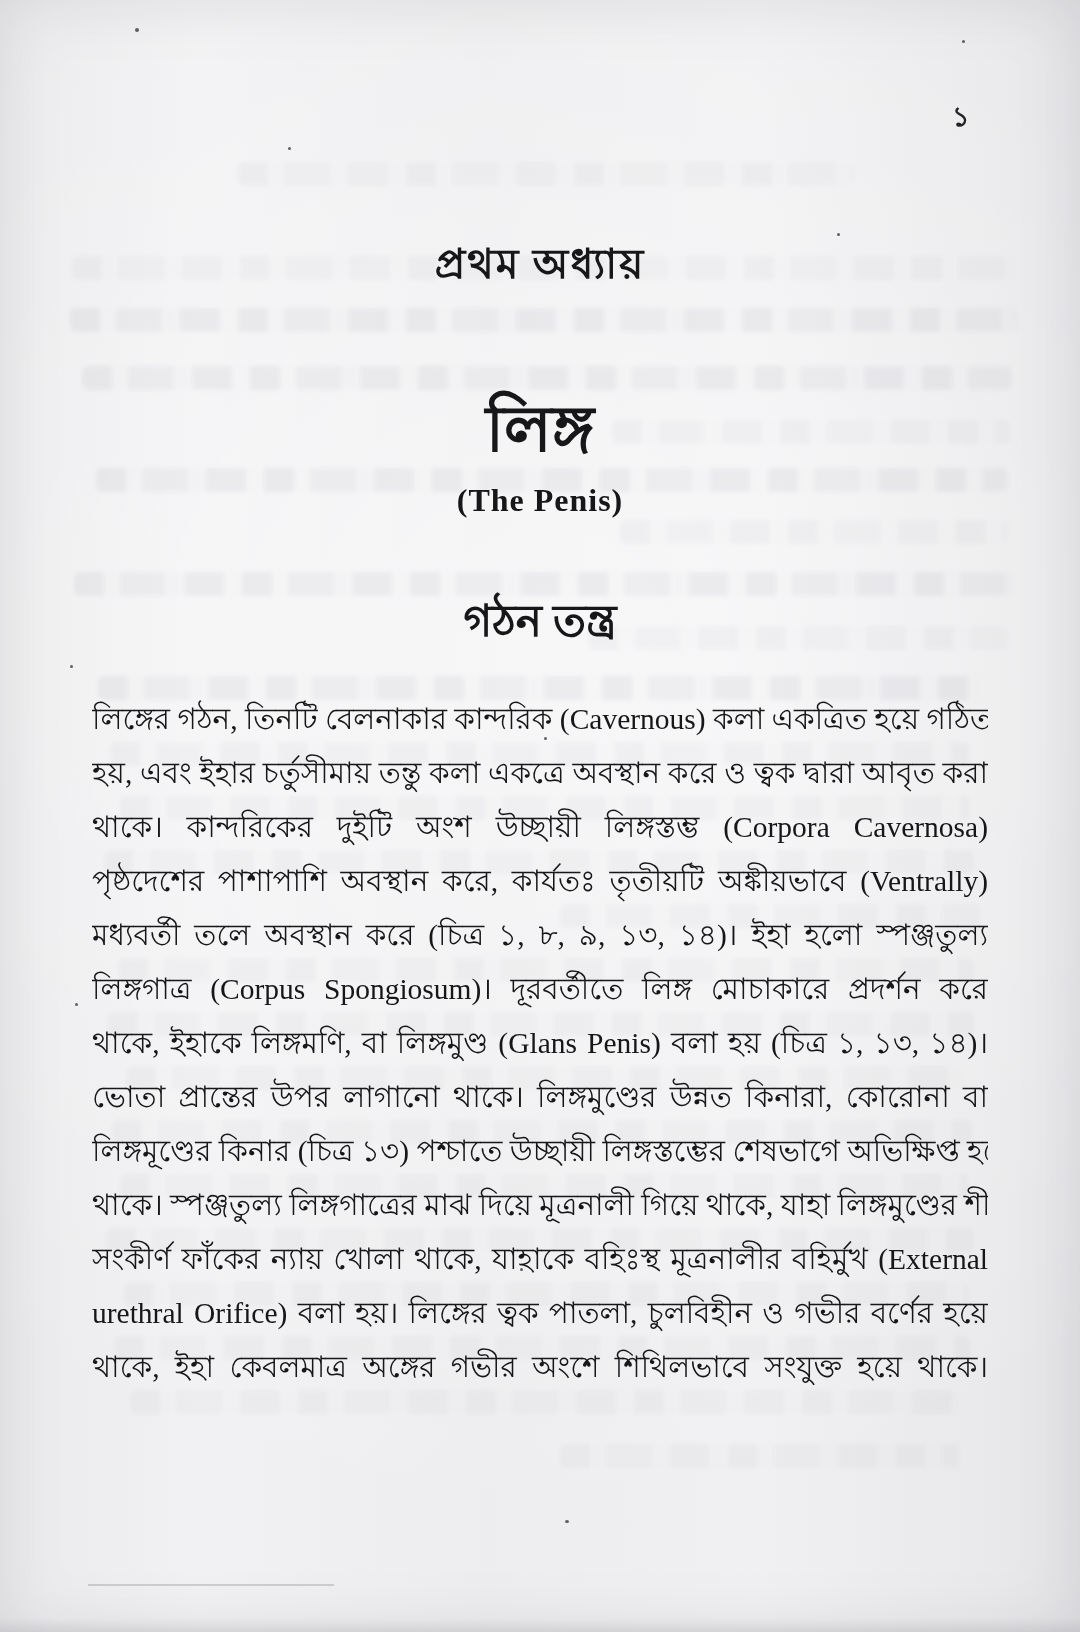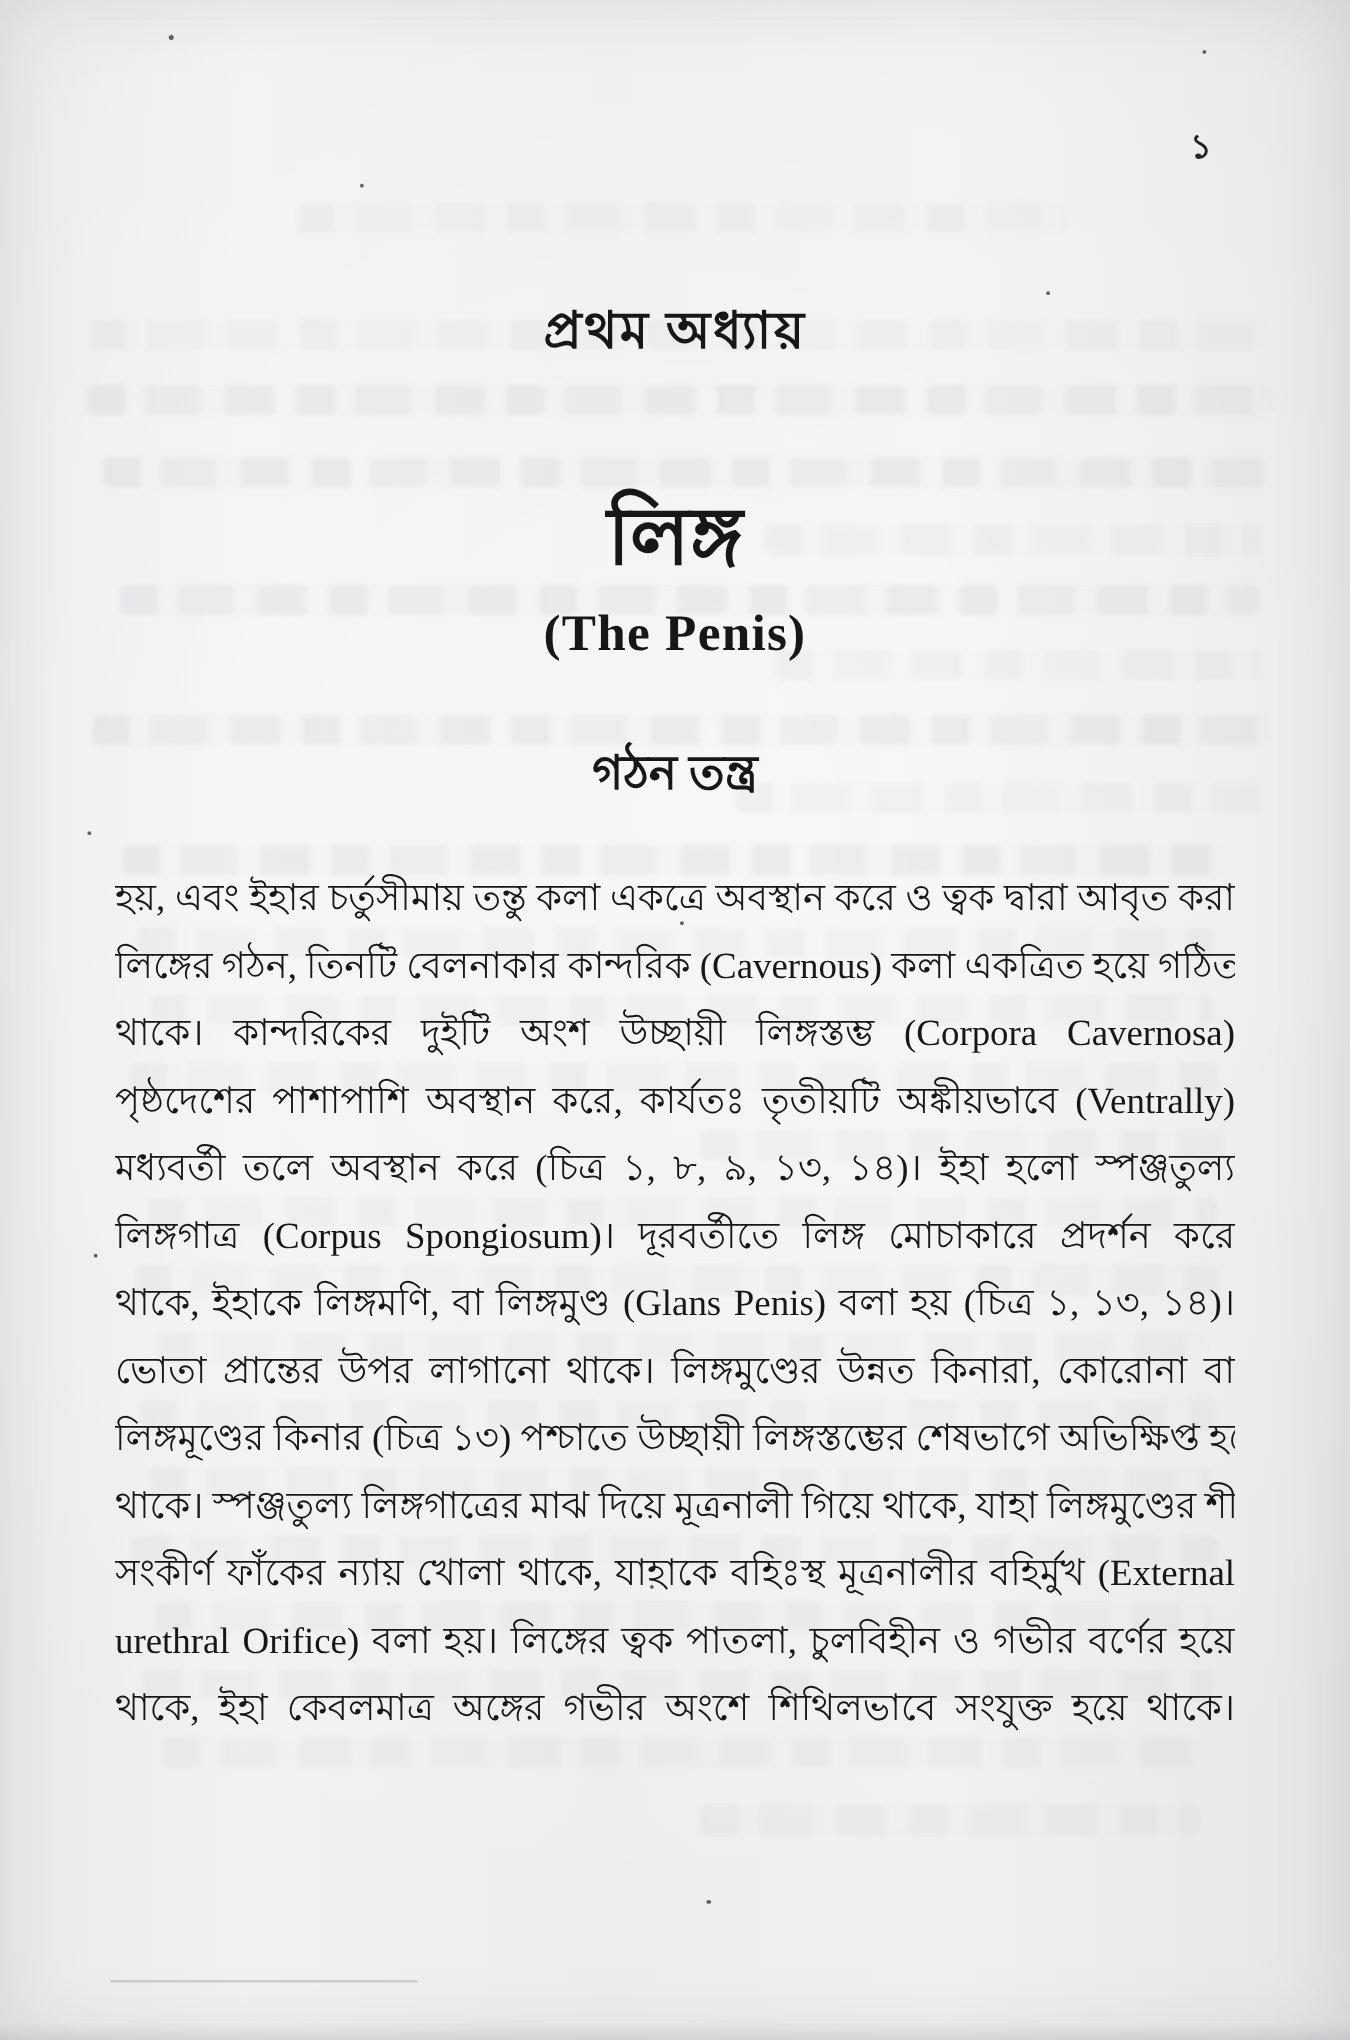--- a/index.html
+++ b/index.html
@@ -53,22 +53,22 @@
   .center-line {
     position: absolute;
     left: 0;
     width: 100%;
     text-align: center;
     font-weight: bold;
     white-space: nowrap;
   }
   .chapter-title   { top: 232px; font-size: 41px; letter-spacing: 2px; }
   .subject-title   { top: 380px; font-size: 64px; }
-  .subject-title-en{ top: 482px; font-size: 41px; letter-spacing: 1px; }
-  .section-title   { top: 588px; font-size: 38px; }
+  .subject-title-en{ top: 482px; font-size: 32px; letter-spacing: 1px; }
+  .section-title   { top: 588px; font-size: 44px; }
 
   .body-block {
     position: absolute;
     top: 692px;
     left: 92px;
     width: 896px;
   }
   .body-line {
     height: 54px;
     line-height: 54px;
@@ -133,22 +133,22 @@
   <div class="ghost light" style="top:1444px; left:560px; width:400px;"></div>
 
   <div class="page-number">১</div>
 
   <div class="center-line chapter-title">প্রথম অধ্যায়</div>
   <div class="center-line subject-title">লিঙ্গ</div>
   <div class="center-line subject-title-en">(The Penis)</div>
   <div class="center-line section-title">গঠন তন্ত্র</div>
 
   <div class="body-block">
+    <div class="body-line">লিঙ্গের গঠন, তিনটি বেলনাকার কান্দরিক (Cavernous) কলা একত্রিত হয়ে গঠিত</div>
     <div class="body-line">হয়, এবং ইহার চর্তুসীমায় তন্তু কলা একত্রে অবস্থান করে ও ত্বক দ্বারা আবৃত করা</div>
-    <div class="body-line">লিঙ্গের গঠন, তিনটি বেলনাকার কান্দরিক (Cavernous) কলা একত্রিত হয়ে গঠিত</div>
     <div class="body-line">থাকে। কান্দরিকের দুইটি অংশ উচ্ছায়ী লিঙ্গস্তম্ভ (Corpora Cavernosa)</div>
     <div class="body-line">পৃষ্ঠদেশের পাশাপাশি অবস্থান করে, কার্যতঃ তৃতীয়টি অঙ্কীয়ভাবে (Ventrally)</div>
     <div class="body-line">মধ্যবর্তী তলে অবস্থান করে (চিত্র ১, ৮, ৯, ১৩, ১৪)। ইহা হলো স্পঞ্জতুল্য</div>
     <div class="body-line">লিঙ্গগাত্র (Corpus Spongiosum)। দূরবর্তীতে লিঙ্গ মোচাকারে প্রদর্শন করে</div>
     <div class="body-line">থাকে, ইহাকে লিঙ্গমণি, বা লিঙ্গমুণ্ড (Glans Penis) বলা হয় (চিত্র ১, ১৩, ১৪)।</div>
     <div class="body-line">ভোতা প্রান্তের উপর লাগানো থাকে। লিঙ্গমুণ্ডের উন্নত কিনারা, কোরোনা বা</div>
     <div class="body-line">লিঙ্গমূণ্ডের কিনার (চিত্র ১৩) পশ্চাতে উচ্ছায়ী লিঙ্গস্তম্ভের শেষভাগে অভিক্ষিপ্ত হয়ে</div>
     <div class="body-line">থাকে। স্পঞ্জতুল্য লিঙ্গগাত্রের মাঝ দিয়ে মূত্রনালী গিয়ে থাকে, যাহা লিঙ্গমুণ্ডের শীর্ষে</div>
     <div class="body-line">সংকীর্ণ ফাঁকের ন্যায় খোলা থাকে, যাহাকে বহিঃস্থ মূত্রনালীর বহির্মুখ (External</div>
     <div class="body-line">urethral Orifice) বলা হয়। লিঙ্গের ত্বক পাতলা, চুলবিহীন ও গভীর বর্ণের হয়ে</div>

